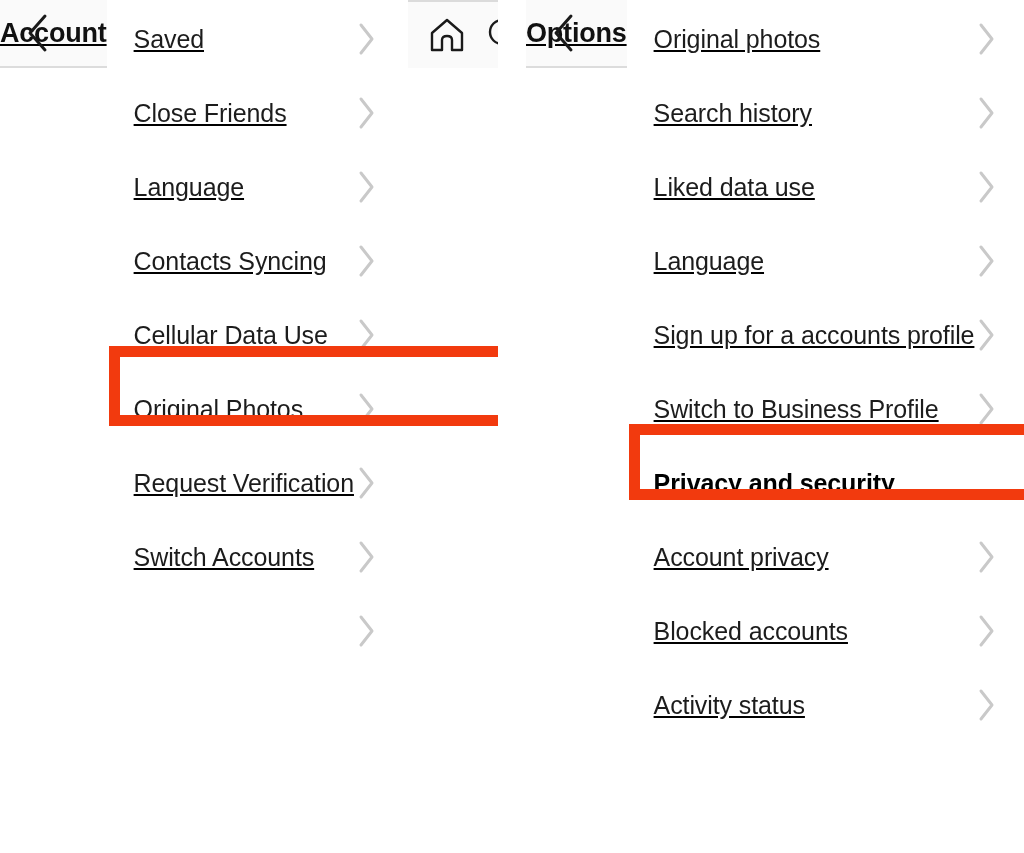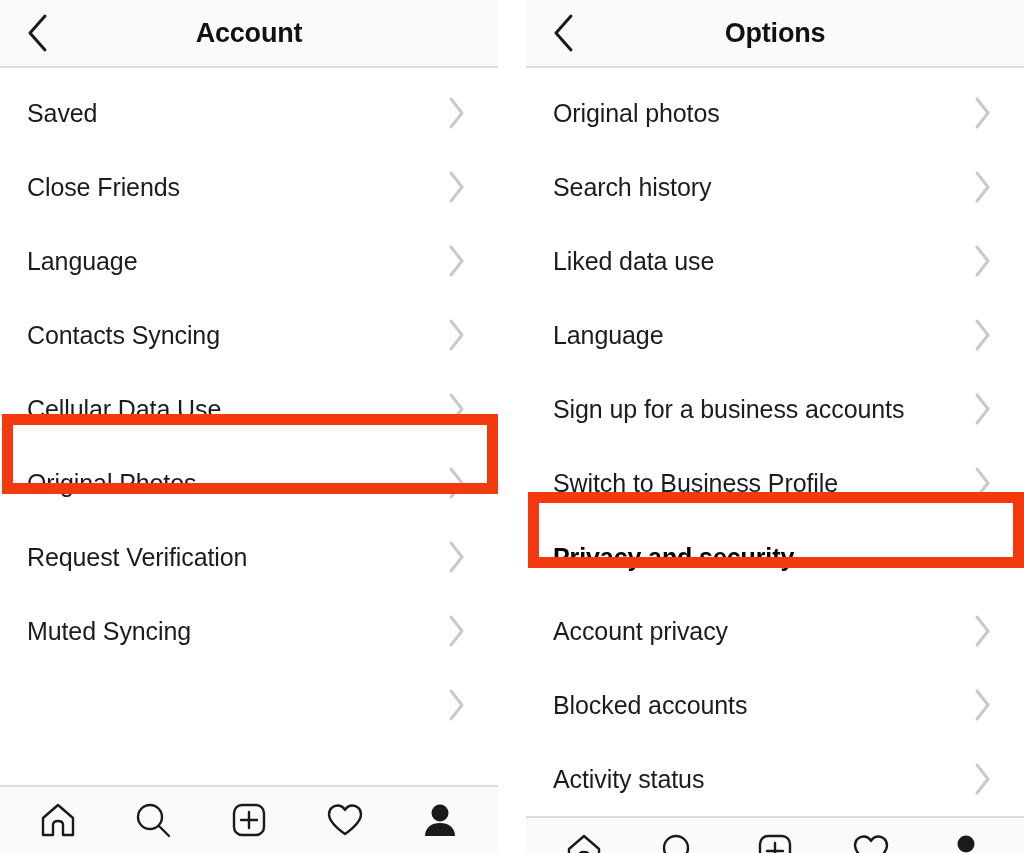--- a/index.html
+++ b/index.html
@@ -19,22 +19,23 @@
     background: #ffffff;
     display: flex;
   }
 
   
   .panel {
     position: relative;
     height: 853px;
     background: #ffffff;
     display: flex;
-    flex-direction: column;
+    flex-direction: row;
     overflow: hidden;
+    text-decoration: underline;
   }
   .panel-left  { width: 498px; }
   .panel-gap   { width: 28px; background: #ffffff; flex: 0 0 28px; }
   .panel-right { width: 498px; }
 
   
   .nav-header {
     position: relative;
     height: 68px;
     flex: 0 0 68px;
@@ -62,21 +63,21 @@
     font-weight: 700;
     color: #111111;
     letter-spacing: -0.2px;
   }
 
   
   .list {
     flex: 1 1 auto;
     position: relative;
     background: #ffffff;
-    padding-top: 8px;
+    padding-top: 2px;
   }
   .row {
     position: relative;
     height: 74px;
     display: flex;
     align-items: center;
     padding: 0 30px 0 27px;
     background: #ffffff;
     cursor: pointer;
   }
@@ -213,21 +214,21 @@
         </div>
         <div class="row">
           <span class="row-label">Request Verification</span>
           <span class="chev">
             <svg width="22" height="34" viewBox="0 0 22 34" fill="none">
               <path d="M6 3 L17 17 L6 31" stroke="#c9c9c9" stroke-width="3" stroke-linecap="round" stroke-linejoin="round"></path>
             </svg>
           </span>
         </div>
         <div class="row">
-          <span class="row-label">Muted Syncing</span>
+          <span class="row-label">Switch Accounts</span>
           <span class="chev">
             <svg width="22" height="34" viewBox="0 0 22 34" fill="none">
               <path d="M6 3 L17 17 L6 31" stroke="#c9c9c9" stroke-width="3" stroke-linecap="round" stroke-linejoin="round"></path>
             </svg>
           </span>
         </div>
         <div class="row">
           <span class="chev">
             <svg width="22" height="34" viewBox="0 0 22 34" fill="none">
               <path d="M6 3 L17 17 L6 31" stroke="#c9c9c9" stroke-width="3" stroke-linecap="round" stroke-linejoin="round"></path>
@@ -322,21 +323,21 @@
         </div>
         <div class="row">
           <span class="row-label">Language</span>
           <span class="chev">
             <svg width="22" height="34" viewBox="0 0 22 34" fill="none">
               <path d="M6 3 L17 17 L6 31" stroke="#c9c9c9" stroke-width="3" stroke-linecap="round" stroke-linejoin="round"></path>
             </svg>
           </span>
         </div>
         <div class="row">
-          <span class="row-label">Sign up for a business accounts</span>
+          <span class="row-label">Sign up for a accounts profile</span>
           <span class="chev">
             <svg width="22" height="34" viewBox="0 0 22 34" fill="none">
               <path d="M6 3 L17 17 L6 31" stroke="#c9c9c9" stroke-width="3" stroke-linecap="round" stroke-linejoin="round"></path>
             </svg>
           </span>
         </div>
         <div class="row">
           <span class="row-label">Switch to Business Profile</span>
           <span class="chev">
             <svg width="22" height="34" viewBox="0 0 22 34" fill="none">

